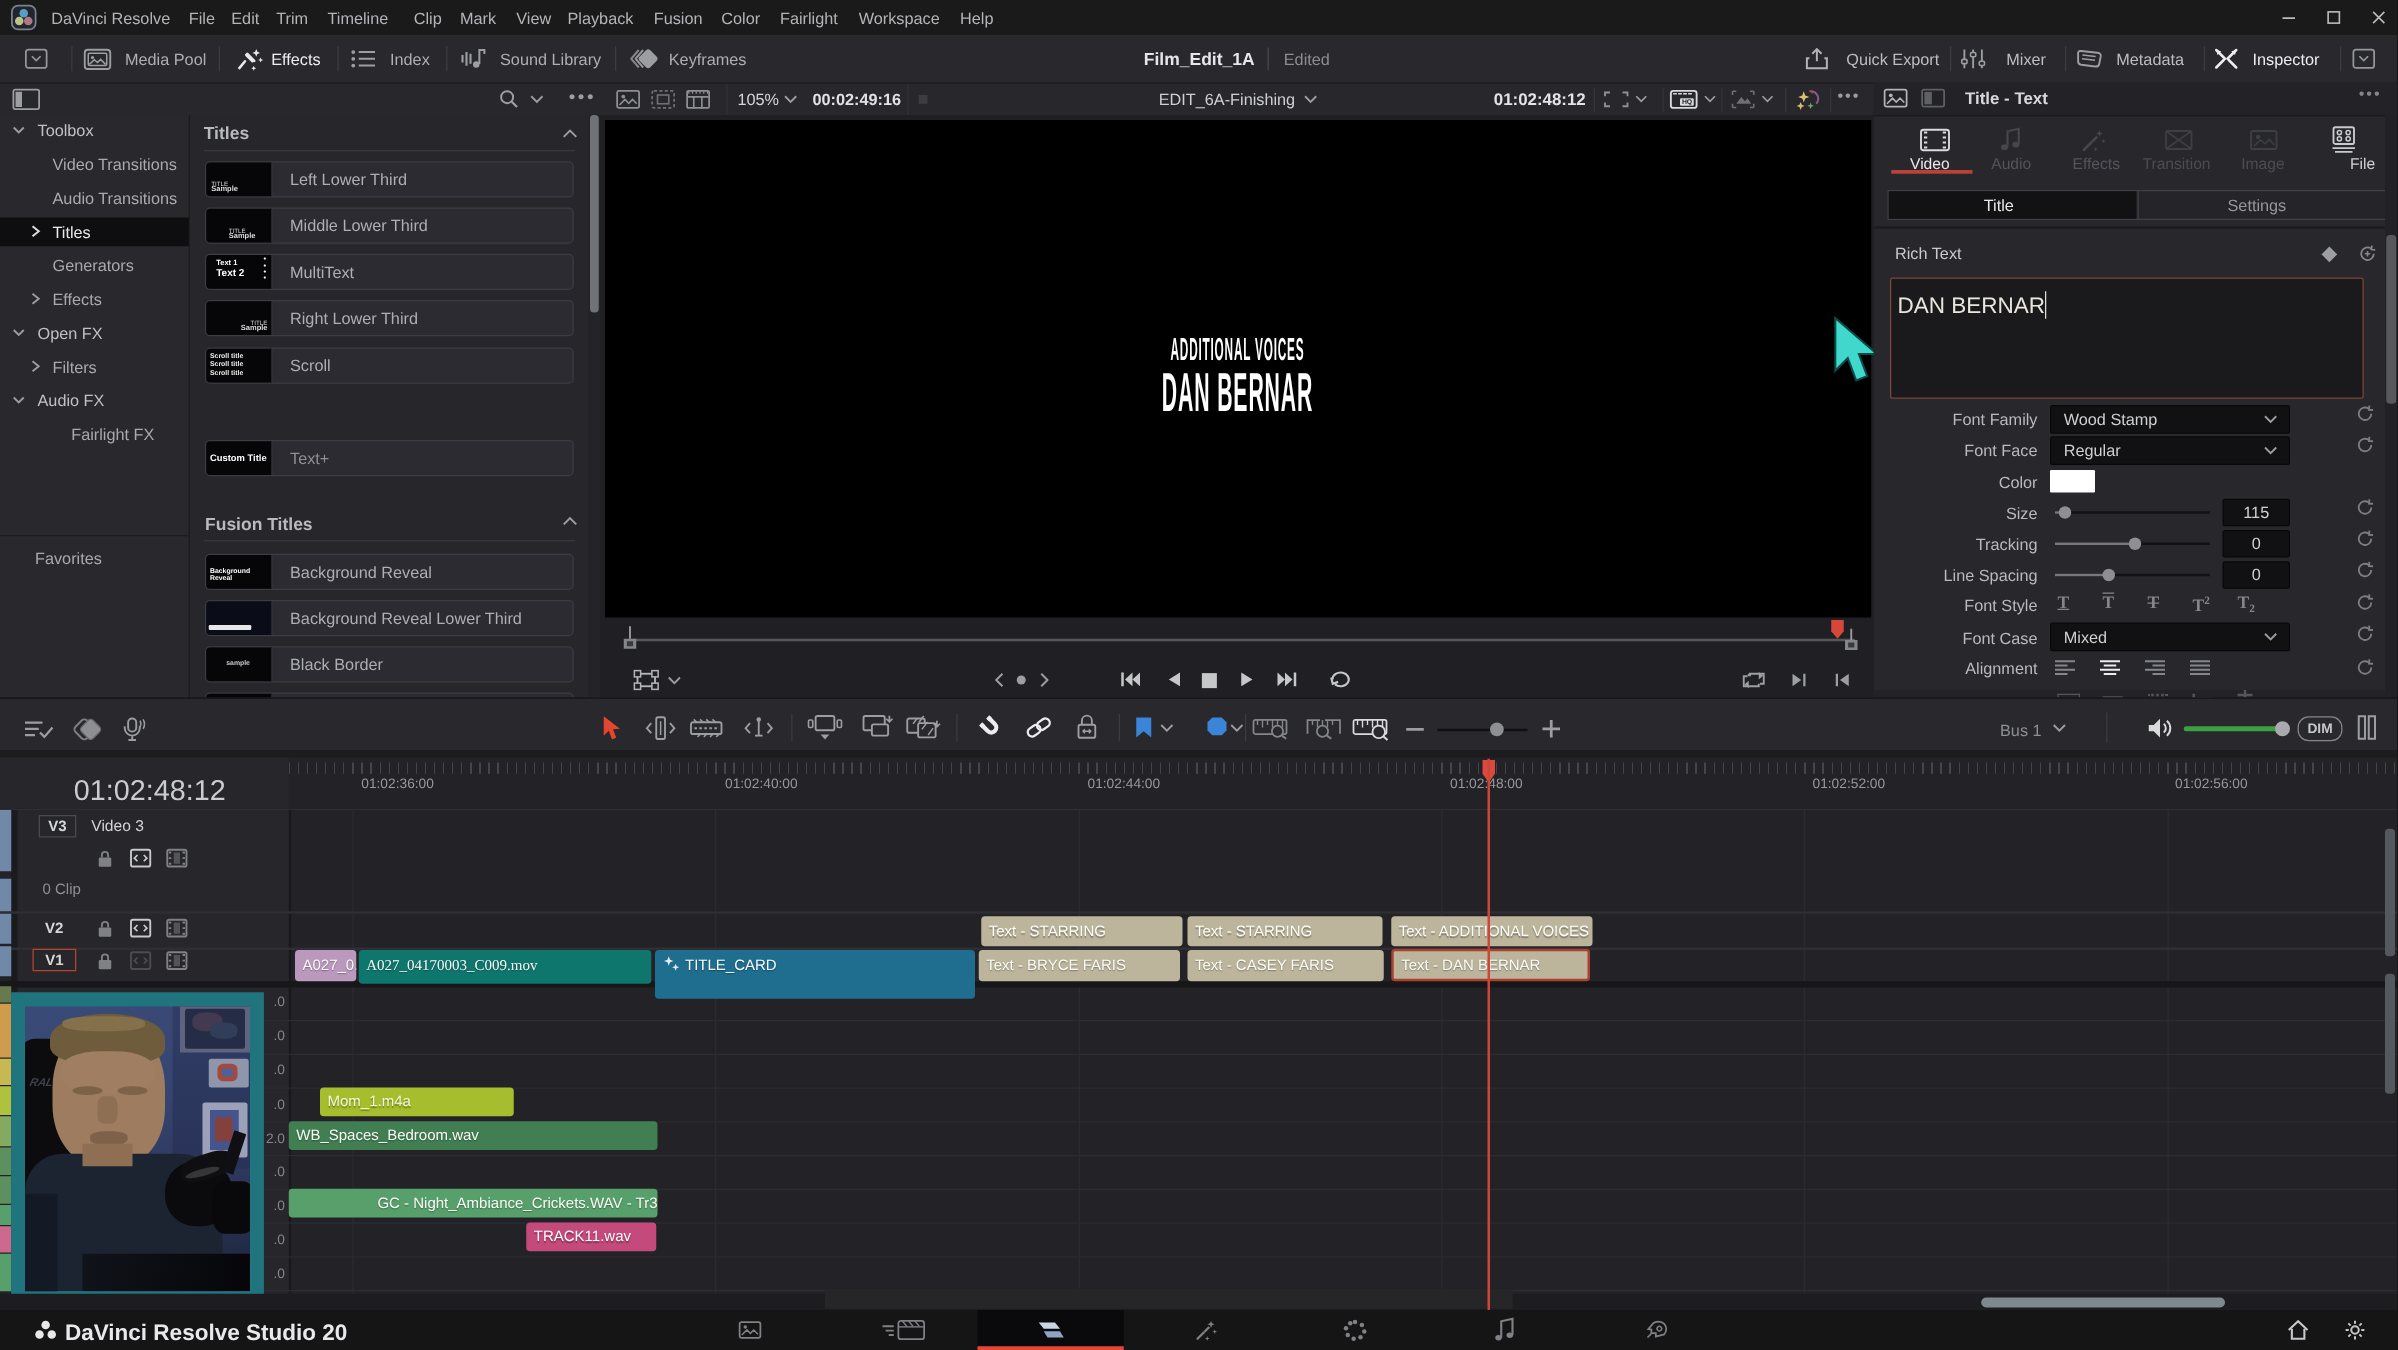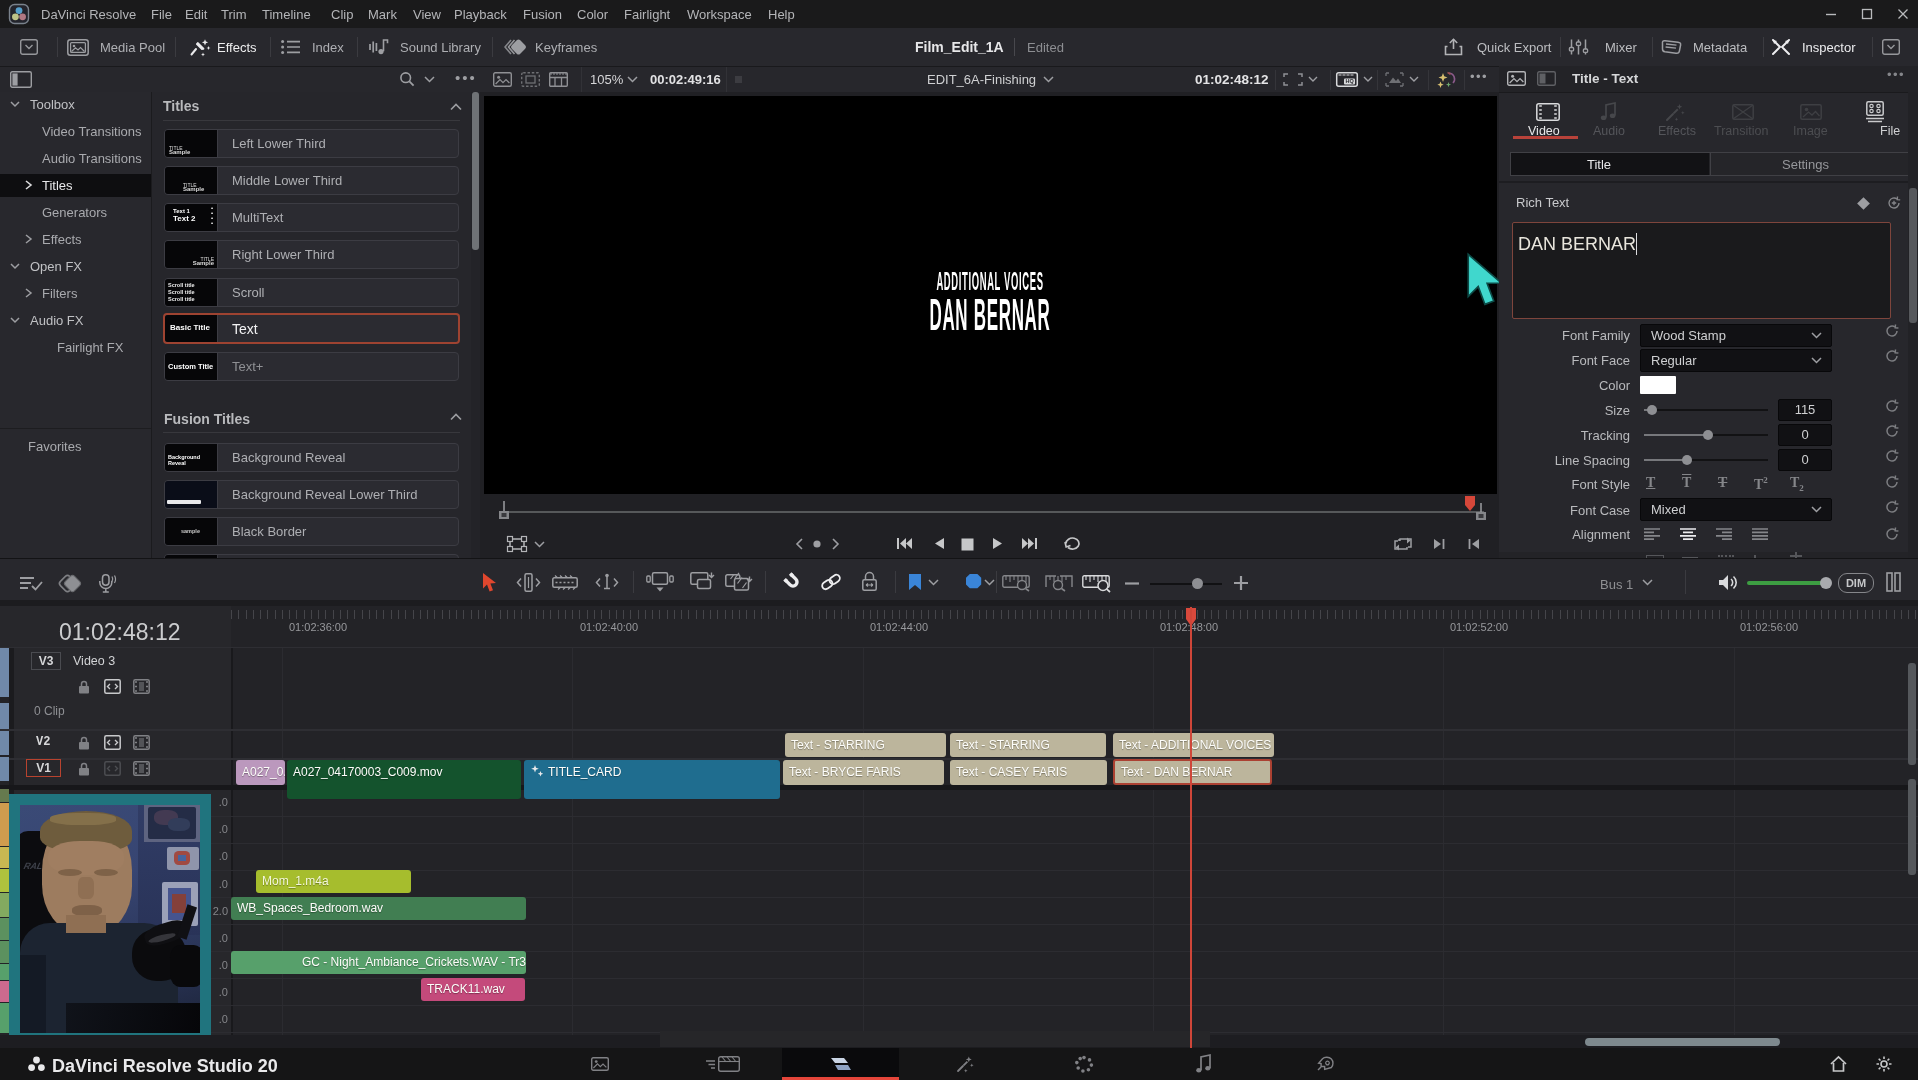--- a/index.html
+++ b/index.html
@@ -283,26 +283,20 @@
           <span style="position:absolute;right:3px;bottom:3px;font-size:5px;color:#ddd;line-height:4px;text-align:right;">TITLE<br><b style="font-size:6px;">Sample</b></span>
         </div>
         <div class="lbl">Right Lower Third</div>
       </div>
   <div class="card" style="top:186px;">
         <div class="thumb">
           <span style="position:absolute;left:3px;top:3px;font-size:5.5px;font-weight:bold;color:#eee;line-height:7px;">Scroll title<br>Scroll title<br>Scroll title</span>
         </div>
         <div class="lbl">Scroll</div>
       </div>
-  <div class="card sel" style="top:222px;">
-        <div class="thumb">
-          <span style="position:absolute;left:5px;top:8px;font-size:8px;font-weight:bold;color:#fff;">Basic Title</span>
-        </div>
-        <div class="lbl" style="color:#f2f2f3;font-size:14px;">Text</div>
-      </div>
   <div class="card" style="top:260px;">
         <div class="thumb">
           <span style="position:absolute;left:3px;top:9px;font-size:7.5px;font-weight:bold;color:#fff;">Custom Title</span>
         </div>
         <div class="lbl" style="color:#8f9094;">Text+</div>
       </div>
 
   <div class="txt" style="left:164px;top:319px;font-size:14px;font-weight:bold;color:#b9babd;">Fusion Titles</div>
   <svg style="left:450px;top:321px;" width="12" height="8" viewBox="0 0 12 8">
         <path d="M1 6.5 L6 1.5 L11 6.5" fill="none" stroke="#9d9ea2" stroke-width="1.6"></path>
@@ -780,21 +774,21 @@
         <rect x="0.8" y="0.8" width="15.4" height="13.4" rx="1.5" fill="none" stroke="#c8c9cb" stroke-width="1.5"></rect>
         <path d="M6 5 L3.5 7.5 L6 10 M11 5 L13.5 7.5 L11 10" fill="none" stroke="#c8c9cb" stroke-width="1.4"></path>
       </svg>
   <svg style="left:133px;top:79px;" width="17" height="15" viewBox="0 0 17 15">
         <rect x="0.8" y="0.8" width="15.4" height="13.4" rx="1.5" fill="none" stroke="#808185" stroke-width="1.5"></rect>
         <path d="M2 3 h2 M2 7.5 h2 M2 12 h2 M13 3 h2 M13 7.5 h2 M13 12 h2" stroke="#808185" stroke-width="1.5"></path>
         <rect x="6" y="3" width="5" height="9" fill="#808185" opacity="0.5"></rect>
       </svg>
   <div class="txt" style="left:34px;top:104px;font-size:12px;color:#8f9094;">0 Clip</div>
 
-  <div class="txt" style="left:36px;top:135px;font-size:12px;font-weight:bold;color:#d6d7d9;font-family:Liberation Mono, monospace;">V2</div>
+  <div class="txt" style="left:36px;top:135px;font-size:12px;font-weight:bold;color:#d6d7d9;">V2</div>
   <svg style="left:78px;top:136px;" width="12" height="14" viewBox="0 0 12 14">
         <rect x="1" y="6" width="10" height="7.4" rx="1" fill="#808185"></rect>
         <path d="M3.5 6 V4 a2.5 2.5 0 0 1 5 0 V6" fill="none" stroke="#808185" stroke-width="1.5"></path>
       </svg>
   <svg style="left:104px;top:135px;" width="17" height="15" viewBox="0 0 17 15">
         <rect x="0.8" y="0.8" width="15.4" height="13.4" rx="1.5" fill="none" stroke="#c8c9cb" stroke-width="1.5"></rect>
         <path d="M6 5 L3.5 7.5 L6 10 M11 5 L13.5 7.5 L11 10" fill="none" stroke="#c8c9cb" stroke-width="1.4"></path>
       </svg>
   <svg style="left:133px;top:135px;" width="17" height="15" viewBox="0 0 17 15">
         <rect x="0.8" y="0.8" width="15.4" height="13.4" rx="1.5" fill="none" stroke="#808185" stroke-width="1.5"></rect>
@@ -825,21 +819,21 @@
   <div class="adb" style="top:332px;">.0</div>
   <div class="adb" style="top:359px;">.0</div>
   <div class="adb" style="top:386px;">.0</div>
   <div class="adb" style="top:413px;">.0</div>
 
   <div class="clip tan" style="left:785px;top:133px;width:161px;height:24px;line-height:24px;">Text - STARRING</div>
   <div class="clip tan" style="left:950px;top:133px;width:156px;height:24px;line-height:24px;">Text - STARRING</div>
   <div class="clip tan" style="left:1113px;top:133px;width:161px;height:24px;line-height:24px;">Text - ADDITIONAL VOICES</div>
 
   <div class="clip" style="left:236px;top:160px;width:49px;height:25px;line-height:25px;background:#bb98bd;">A027_0...</div>
-  <div class="clip" style="left:287px;top:160px;width:234px;height:39px;line-height:25px;background:#14532d;">A027_04170003_C009.mov</div>
+  <div class="clip" style="left:287px;top:160px;width:234px;height:27px;line-height:25px;background:#0f766e;font-family:Liberation Serif, serif;">A027_04170003_C009.mov</div>
   <div class="clip" style="left:524px;top:160px;width:256px;height:39px;line-height:25px;background:#1f6d8f;padding-left:24px;">TITLE_CARD<svg style="left:6px;top:4px;" width="14" height="14" viewBox="0 0 14 14">
           <path d="M5 1 l1 2.8 2.8 1 -2.8 1 -1 2.8 -1 -2.8 -2.8 -1 2.8 -1 z" fill="#e8e9eb"></path>
           <path d="M10.5 7 l0.8 2 2 0.8 -2 0.8 -0.8 2 -0.8 -2 -2 -0.8 2 -0.8 z" fill="#e8e9eb"></path>
         </svg></div>
   <div class="clip tan" style="left:783px;top:160px;width:161px;height:25px;line-height:25px;">Text - BRYCE FARIS</div>
   <div class="clip tan" style="left:950px;top:160px;width:157px;height:25px;line-height:25px;">Text - CASEY FARIS</div>
   <div class="clip tan" style="left:1113px;top:159px;width:159px;height:26px;border:2px solid #ab4132;line-height:22px;">Text - DAN BERNAR</div>
 
   <div class="clip" style="left:256px;top:270px;width:155px;height:23px;line-height:23px;background:#a6bd2d;color:#f4f8da;">Mom_1.m4a</div>
   <div class="clip" style="left:231px;top:297px;width:295px;height:23px;line-height:23px;background:#417e52;">WB_Spaces_Bedroom.wav</div>

